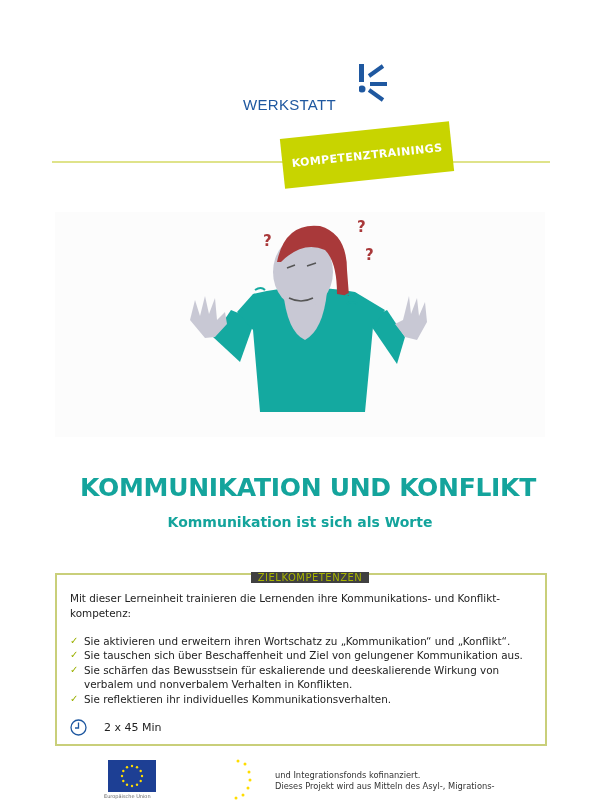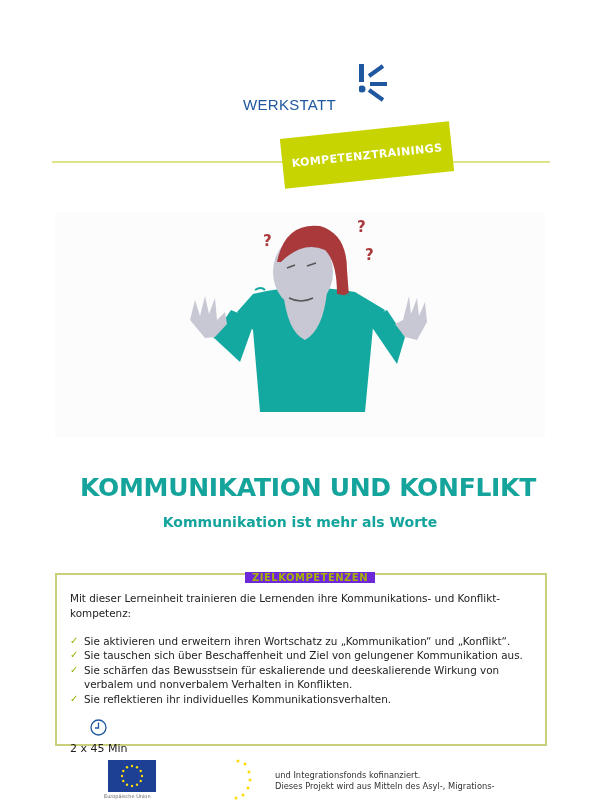--- a/index.html
+++ b/index.html
@@ -9,26 +9,26 @@
   .logo .sub{position:absolute;left:30px;top:38px;font-family:"Liberation Sans",sans-serif;font-size:15px;color:#1f58a0;letter-spacing:0.3px;}
   .logo svg{position:absolute;left:146px;top:4px;}
   .hline{position:absolute;left:52px;top:161px;width:498px;height:2px;background:#dfe38a;}
   .tag{position:absolute;left:282px;top:130px;width:170px;height:50px;background:#c8d400;transform:rotate(-6deg);transform-origin:center;display:flex;align-items:center;justify-content:center;}
   .tag span{color:#fff;font-family:"DejaVu Sans",sans-serif;font-weight:bold;font-size:11px;letter-spacing:0.4px;}
   .illus{position:absolute;left:55px;top:212px;width:490px;height:225px;background:#fcfcfc;}
   .title{position:absolute;left:0;top:473px;width:600px;text-align:center;color:#14a49c;font-family:"DejaVu Sans",sans-serif;font-weight:bold;font-size:25px;letter-spacing:-0.3px;padding-left:8px;}
   .subtitle{position:absolute;left:0;top:514px;width:600px;text-align:center;color:#14a49c;font-family:"DejaVu Sans",sans-serif;font-weight:bold;font-size:14px;}
   .box{position:absolute;left:55px;top:573px;width:492px;height:173px;border:2px solid #c9cf7a;box-sizing:border-box;}
   .box-legend{position:absolute;left:0;top:-9px;width:100%;text-align:center;}
-  .box-legend span{background:#6d28d9;padding:0 7px;color:#a7b300;font-weight:bold;font-size:10px;letter-spacing:0.5px;margin-left:18px;}
+  .box-legend span{background:#404040;padding:0 7px;color:#a7b300;font-weight:normal;font-size:10px;letter-spacing:0.5px;margin-left:18px;}
   .intro{position:absolute;left:13px;top:16px;width:460px;font-size:10.4px;line-height:14.5px;color:#222;}
   .list{position:absolute;left:13px;top:59px;width:470px;margin:0;padding:0;list-style:none;}
   .list li{position:relative;padding-left:14px;font-size:10.4px;line-height:14.4px;color:#222;}
   .list li .chk{position:absolute;left:0;top:0;color:#9bb000;font-weight:bold;font-size:10px;}
-  .dur{position:absolute;left:13px;top:144px;display:flex;align-items:center;gap:6px;font-size:11px;color:#222;flex-direction:column;}
+  .dur{position:absolute;left:13px;top:144px;display:flex;align-items:center;gap:17px;font-size:11px;color:#222;}
   .footer{position:absolute;left:0;top:758px;width:600px;height:42px;}
   .eu-flag{position:absolute;left:108px;top:2px;width:48px;height:32px;background:#1d3f94;}
   .eu-cap{position:absolute;left:104px;top:35px;font-size:5px;color:#666;}
   .eu-text{position:absolute;left:172px;top:12px;margin-top:44px;}
   .eu-text .big{color:#1d3f94;font-weight:bold;font-size:10px;}
   .eu-text .small{color:#1d3f94;font-size:4.5px;margin-top:1px;}
   .foot-note{position:absolute;left:275px;top:12px;font-size:8.3px;line-height:11px;color:#333;}
 </style>
 </head>
 <body>
@@ -72,21 +72,21 @@
 
     <path d="M232 56 l8 -3 M252 54 l9 -3" stroke="#555" stroke-width="1.5"></path>
     <path d="M234 86 q12 6 24 0" stroke="#555" stroke-width="1.5" fill="none"></path>
 
     <path d="M200 78 q6 -4 10 0 M198 86 q6 -4 12 0" stroke="#14a9a0" stroke-width="2" fill="none"></path>
     <path d="M290 84 q6 -4 10 0 M292 92 q6 -4 10 0" stroke="#14a9a0" stroke-width="2" fill="none"></path>
   </svg>
 </div>
 
 <div class="title">KOMMUNIKATION UND KONFLIKT</div>
-<div class="subtitle">Kommunikation ist mehr als Worte</div>
+<div class="subtitle">Kommunikation ist sich als Worte</div>
 
 <div class="box">
   <div class="box-legend">
     <span>ZIELKOMPETENZEN</span>
   </div>
   <div class="intro">Mit dieser Lerneinheit trainieren die Lernenden ihre Kommunikations- und Konflikt-kompetenz:</div>
   <ul class="list">
     <li><span class="chk">✓</span><span>Sie aktivieren und erweitern ihren Wortschatz zu „Kommunikation“ und „Konflikt“.</span></li>
     <li><span class="chk">✓</span><span>Sie tauschen sich über Beschaffenheit und Ziel von gelungener Kommunikation aus.</span></li>
     <li><span class="chk">✓</span><span>Sie schärfen das Bewusstsein für eskalierende und deeskalierende Wirkung von verbalem und nonverbalem Verhalten in Konflikten.</span></li>

